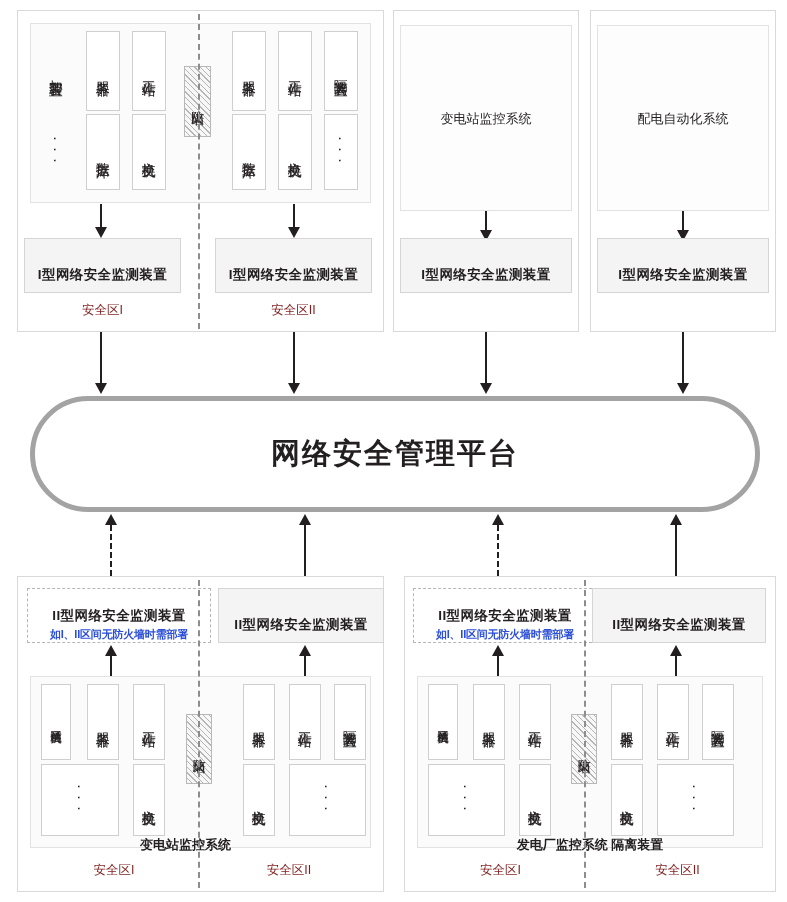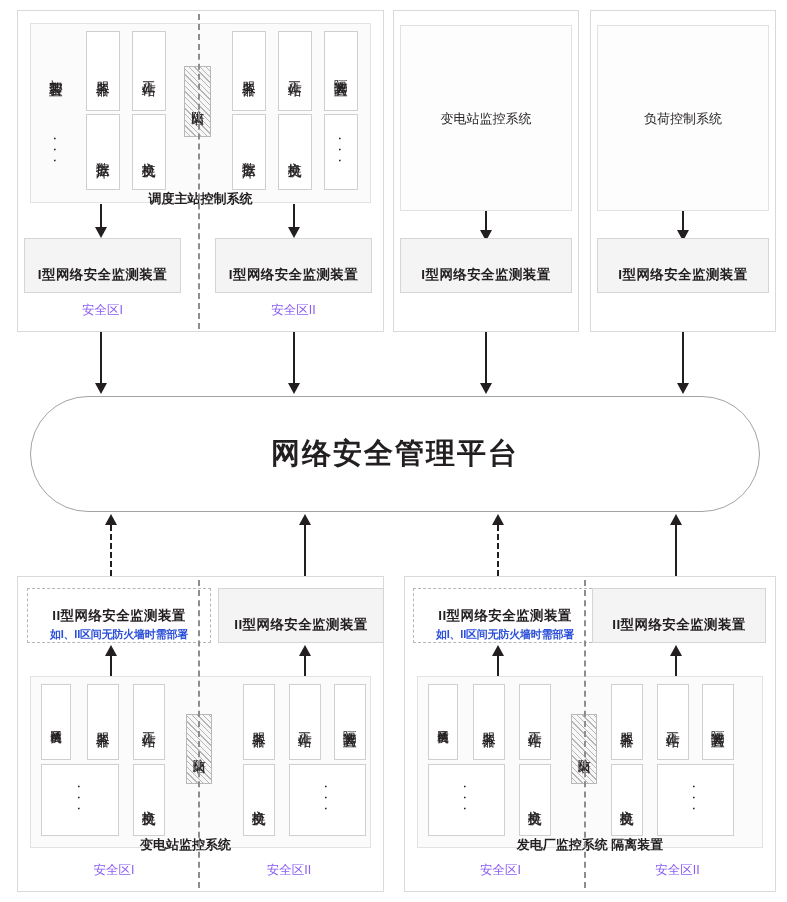--- a/index.html
+++ b/index.html
@@ -122,29 +122,29 @@
     position:absolute;
     font-size:13px;
     font-weight:bold;
     color:#231f20;
     white-space:nowrap;
     text-align:center;
   }
   .zonelabel{
     position:absolute;
     font-size:12.5px;
-    color:#8b5cf6;
+    color:#7f1d1d;
     white-space:nowrap;
     text-align:center;
   }
 
   
   .platform{
     position:absolute;
-    border:1px solid #a3a3a3;
+    border:5px solid #a3a3a3;
     background:#ffffff;
     box-sizing:border-box;
     display:flex;
     align-items:center;
     justify-content:center;
   }
   .platform .ptitle{
     font-size:29px;
     font-weight:bold;
     letter-spacing:2px;
@@ -217,21 +217,20 @@
   <div class="devbox" style="left:232px;top:114px;width:34px;height:76px;">
     <span class="vtext">数据库</span>
   </div>
   <div class="devbox" style="left:278px;top:114px;width:34px;height:76px;">
     <span class="vtext">交换机</span>
   </div>
   <div class="devbox" style="left:324px;top:114px;width:34px;height:76px;">
     <span class="vdots">···</span>
   </div>
 
-  <div class="syslabel" style="left:30px;top:190px;width:341px;">调度主站控制系统</div>
 
   <div class="arrow down" style="left:94px;top:204px;width:14px;height:34px;">
     <div class="shaft" style="top:0;height:23px;"></div>
     <div class="head" style="top:23px;"></div>
   </div>
   <div class="arrow down" style="left:287px;top:204px;width:14px;height:34px;">
     <div class="shaft" style="top:0;height:23px;"></div>
     <div class="head" style="top:23px;"></div>
   </div>
 
@@ -255,21 +254,21 @@
     <div class="shaft" style="top:0;height:19px;"></div>
     <div class="head" style="top:19px;"></div>
   </div>
 
   <div class="monitor" style="left:400px;top:238px;width:172px;height:55px;">
     <span class="ttl">I型网络安全监测装置</span>
   </div>
 
   <div class="panel" style="left:590px;top:10px;width:186px;height:322px;"></div>
   <div class="sysbox" style="left:597px;top:25px;width:172px;height:186px;background:#fdfdfd;"></div>
-  <div class="syslabel" style="left:597px;top:110px;width:172px;font-weight:normal;">负荷控制系统</div>
+  <div class="syslabel" style="left:597px;top:110px;width:172px;font-weight:normal;">配电自动化系统</div>
 
   <div class="arrow down" style="left:676px;top:211px;width:14px;height:30px;">
     <div class="shaft" style="top:0;height:19px;"></div>
     <div class="head" style="top:19px;"></div>
   </div>
 
   <div class="monitor" style="left:597px;top:238px;width:172px;height:55px;">
     <span class="ttl">I型网络安全监测装置</span>
   </div>
 

